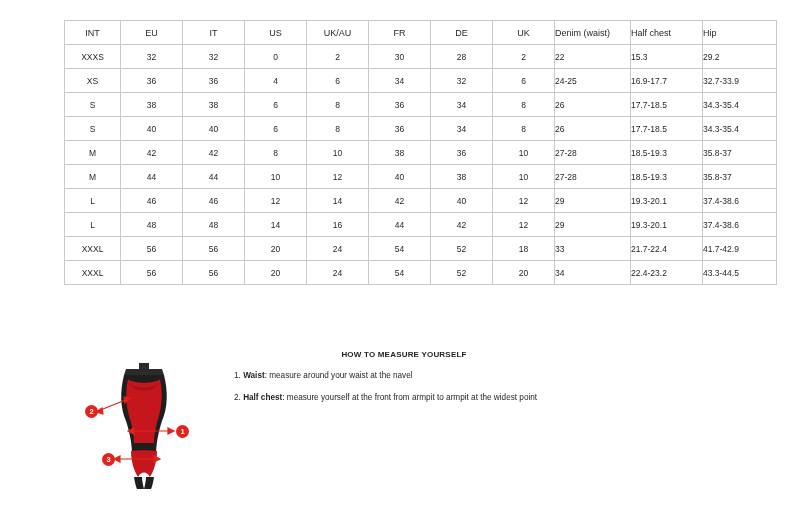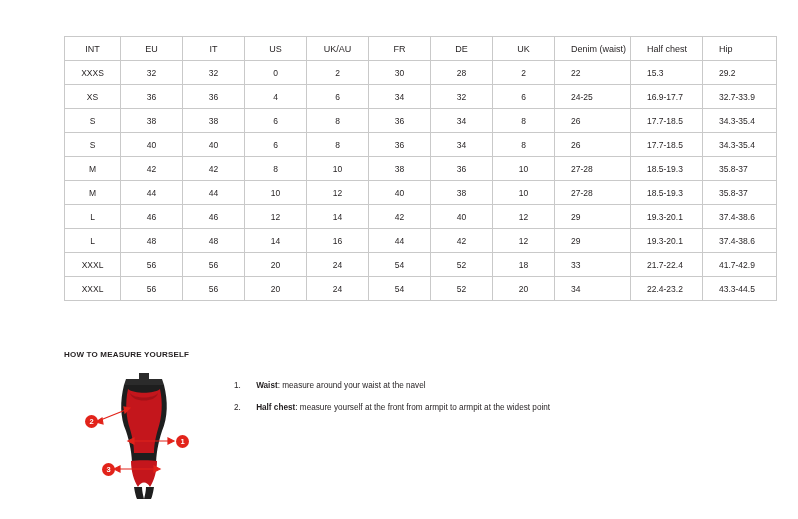--- a/index.html
+++ b/index.html
@@ -18,21 +18,20 @@
     position: relative;
     width: 798px;
     height: 519px;
   }
   
   .table-wrap {
     position: absolute;
     left: 64px;
     top: 20px;
     width: 670px;
-    margin-top: 16px;
   }
   table.size-table {
     border-collapse: collapse;
     width: 670px;
     table-layout: fixed;
   }
   table.size-table td,
   table.size-table th {
     border: 1px solid #c9c9c9;
     height: 23px;
@@ -54,36 +53,36 @@
   table.size-table col.c4 { width: 62px; }
   table.size-table col.c5 { width: 62px; }
   table.size-table col.c6 { width: 62px; }
   table.size-table col.c7 { width: 62px; }
   table.size-table col.c8 { width: 76px; }
   table.size-table col.c9 { width: 72px; }
   table.size-table col.c10 { width: 74px; }
   table.size-table td.left,
   table.size-table th.left {
     text-align: left;
-    padding-left: 16px;
+    padding-left: 0;
   }
 
   
   .measure {
     position: absolute;
     left: 64px;
     top: 350px;
     width: 680px;
   }
   .measure-title {
     font-size: 8px;
     font-weight: bold;
     letter-spacing: 0.2px;
     color: #231f20;
-    margin-bottom: 10px;
+    text-align: center;
   }
   .measure-body {
     position: relative;
     display: flex;
     align-items: flex-start;
   }
   .figure {
     position: relative;
     width: 120px;
     height: 130px;
@@ -93,21 +92,21 @@
   .instructions {
     margin-left: 30px;
     padding-top: 12px;
   }
   .instructions p {
     margin: 0 0 12px 0;
     font-size: 8.2px;
     line-height: 1.2;
     color: #231f20;
   }
-  .instructions p .bold { font-weight: bold; margin-left: 13px; }
+  .instructions p .bold { font-weight: bold; }
 
   
   .fig-svg { display: block; }
   .badge {
     position: absolute;
     width: 13px;
     height: 13px;
     border-radius: 50%;
     background: #e2231a;
     color: #ffffff;

